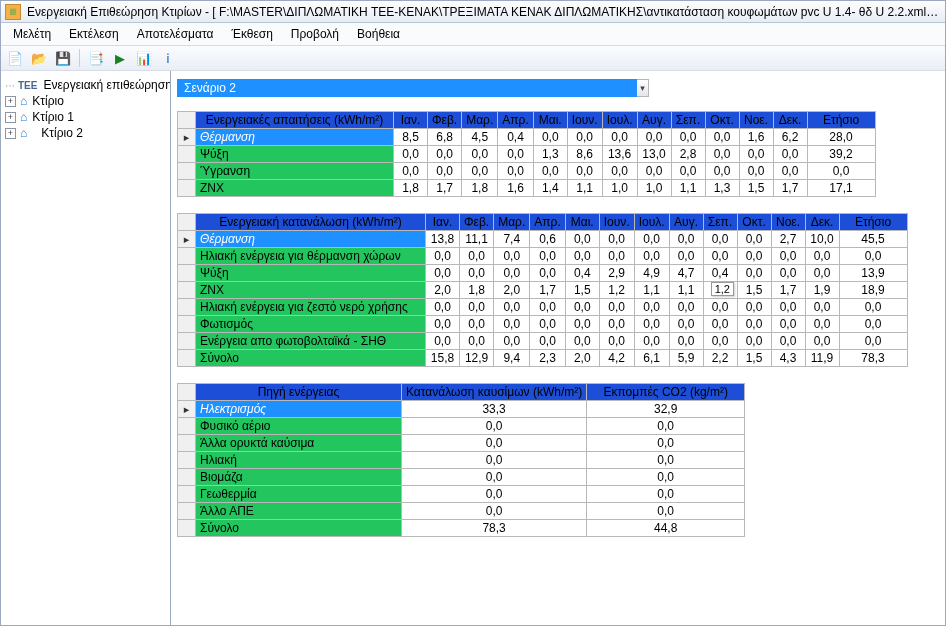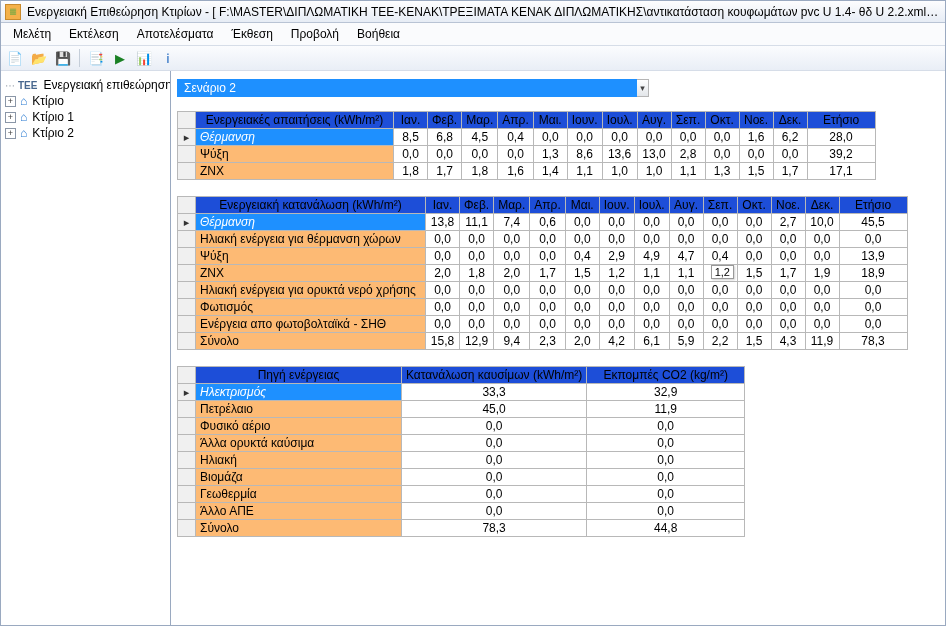--- a/index.html
+++ b/index.html
@@ -29,21 +29,21 @@
   .content { flex:1; overflow:auto; padding:8px 6px 19px 6px; background:#fff; }
 
   .scenario-wrap { margin-bottom:14px; display:flex; align-items:center; }
   .scenario { width:460px; height:18px; background:#1e90ff; color:#fff; display:flex; align-items:center; padding:0 6px; border:1px solid #1e90ff; }
   .scenario-dd { width:12px; height:18px; border:1px solid #b5b5b5; border-left:none; background:linear-gradient(#fefefe,#e3e6ea); display:flex; align-items:center; justify-content:center; font-size:9px; color:#444; cursor:default; }
 
   table.grid { border-collapse:collapse; margin-bottom:16px; }
   table.grid th, table.grid td { border:1px solid #b8b8b8; padding:1px 4px; height:17px; font-weight:normal; text-align:center; white-space:nowrap; }
   table.grid th { background:#1d4ed8; }
   table.grid .rowmarker { width:18px; background:#f0f0f0; text-align:center; font-size:11px; color:#333; }
-  table.grid .label-col { text-align:left; background:#fdba74; }
+  table.grid .label-col { text-align:left; background:#22c55e; }
   table.grid .label-col.sel { background:#1e90ff; color:#fff;font-style:italic; }
   table.grid td.num { text-align:center; }
   .cell-tooltip { position:relative; }
   .cell-tooltip .tt { position:absolute; top:-1px; left:-1px; background:#fff; border:1px solid #999; padding:0 3px; font-size:11px; box-shadow:1px 1px 2px rgba(0,0,0,0.2); }
 
   
   .c-month { width:34px; }
   .c-year  { width:68px; }
   .c-label1 { width:198px; }
   .c-label2 { width:230px; }
@@ -94,21 +94,21 @@
         <span style="margin-left:3px">Κτίριο</span>
       </div>
       <div class="tree-row">
         <span class="twisty">+</span>
         <span class="icon-house">⌂</span>
         <span style="margin-left:3px">Κτίριο 1</span>
       </div>
       <div class="tree-row">
         <span class="twisty">+</span>
         <span class="icon-house">⌂</span>
-        <span style="margin-left:3px">Κτίριο 2</span>
+        <span style="margin-left:12px">Κτίριο 2</span>
       </div>
     </div>
 
     <div class="content">
 
       <div class="scenario-wrap">
         <div class="scenario">
           <span>Σενάριο 2</span>
         </div>
         <div class="scenario-dd">▾</div>
@@ -165,20 +165,37 @@
                 <td class="num c-month">13,6</td>
                 <td class="num c-month">13,0</td>
                 <td class="num c-month">2,8</td>
                 <td class="num c-month">0,0</td>
                 <td class="num c-month">0,0</td>
                 <td class="num c-month">0,0</td>
                 <td class="num c-year">39,2</td>
               </tr>
               <tr>
       <td class="rowmarker"></td>
+      <td class="label-col  c-label1">Ύγρανση</td>
+                <td class="num c-month">0,0</td>
+                <td class="num c-month">0,0</td>
+                <td class="num c-month">0,0</td>
+                <td class="num c-month">0,0</td>
+                <td class="num c-month">0,0</td>
+                <td class="num c-month">0,0</td>
+                <td class="num c-month">0,0</td>
+                <td class="num c-month">0,0</td>
+                <td class="num c-month">0,0</td>
+                <td class="num c-month">0,0</td>
+                <td class="num c-month">0,0</td>
+                <td class="num c-month">0,0</td>
+                <td class="num c-year">0,0</td>
+              </tr>
+              <tr>
+      <td class="rowmarker"></td>
       <td class="label-col  c-label1">ZNX</td>
                 <td class="num c-month">1,8</td>
                 <td class="num c-month">1,7</td>
                 <td class="num c-month">1,8</td>
                 <td class="num c-month">1,6</td>
                 <td class="num c-month">1,4</td>
                 <td class="num c-month">1,1</td>
                 <td class="num c-month">1,0</td>
                 <td class="num c-month">1,0</td>
                 <td class="num c-month">1,1</td>
@@ -273,21 +290,21 @@
                 <td class="num c-month">1,1</td>
                 <td class="num c-month">1,1</td>
                 <td class="num c-month"><span class="cell-tooltip">1,2<span class="tt">1,2</span></span></td>
                 <td class="num c-month">1,5</td>
                 <td class="num c-month">1,7</td>
                 <td class="num c-month">1,9</td>
                 <td class="num c-year">18,9</td>
               </tr>
               <tr>
       <td class="rowmarker"></td>
-      <td class="label-col  c-label2">Ηλιακή ενέργεια για ορυκτά νερό χρήσης</td>
+      <td class="label-col  c-label2">Ηλιακή ενέργεια για ζεστό νερό χρήσης</td>
                 <td class="num c-month">0,0</td>
                 <td class="num c-month">0,0</td>
                 <td class="num c-month">0,0</td>
                 <td class="num c-month">0,0</td>
                 <td class="num c-month">0,0</td>
                 <td class="num c-month">0,0</td>
                 <td class="num c-month">0,0</td>
                 <td class="num c-month">0,0</td>
                 <td class="num c-month">0,0</td>
                 <td class="num c-month">0,0</td>
@@ -359,26 +376,20 @@
             </thead>
             <tbody>
               <tr>
       <td class="rowmarker">▸</td>
       <td class="label-col sel c-label3">Ηλεκτρισμός</td>
       <td class="num c-wide">33,3</td>
       <td class="num c-wide">32,9</td>
     </tr>
               <tr>
       <td class="rowmarker"></td>
-      <td class="label-col  c-label3">Πετρέλαιο</td>
-      <td class="num c-wide">45,0</td>
-      <td class="num c-wide">11,9</td>
-    </tr>
-              <tr>
-      <td class="rowmarker"></td>
       <td class="label-col  c-label3">Φυσικό αέριο</td>
       <td class="num c-wide">0,0</td>
       <td class="num c-wide">0,0</td>
     </tr>
               <tr>
       <td class="rowmarker"></td>
       <td class="label-col  c-label3">Άλλα ορυκτά καύσιμα</td>
       <td class="num c-wide">0,0</td>
       <td class="num c-wide">0,0</td>
     </tr>

